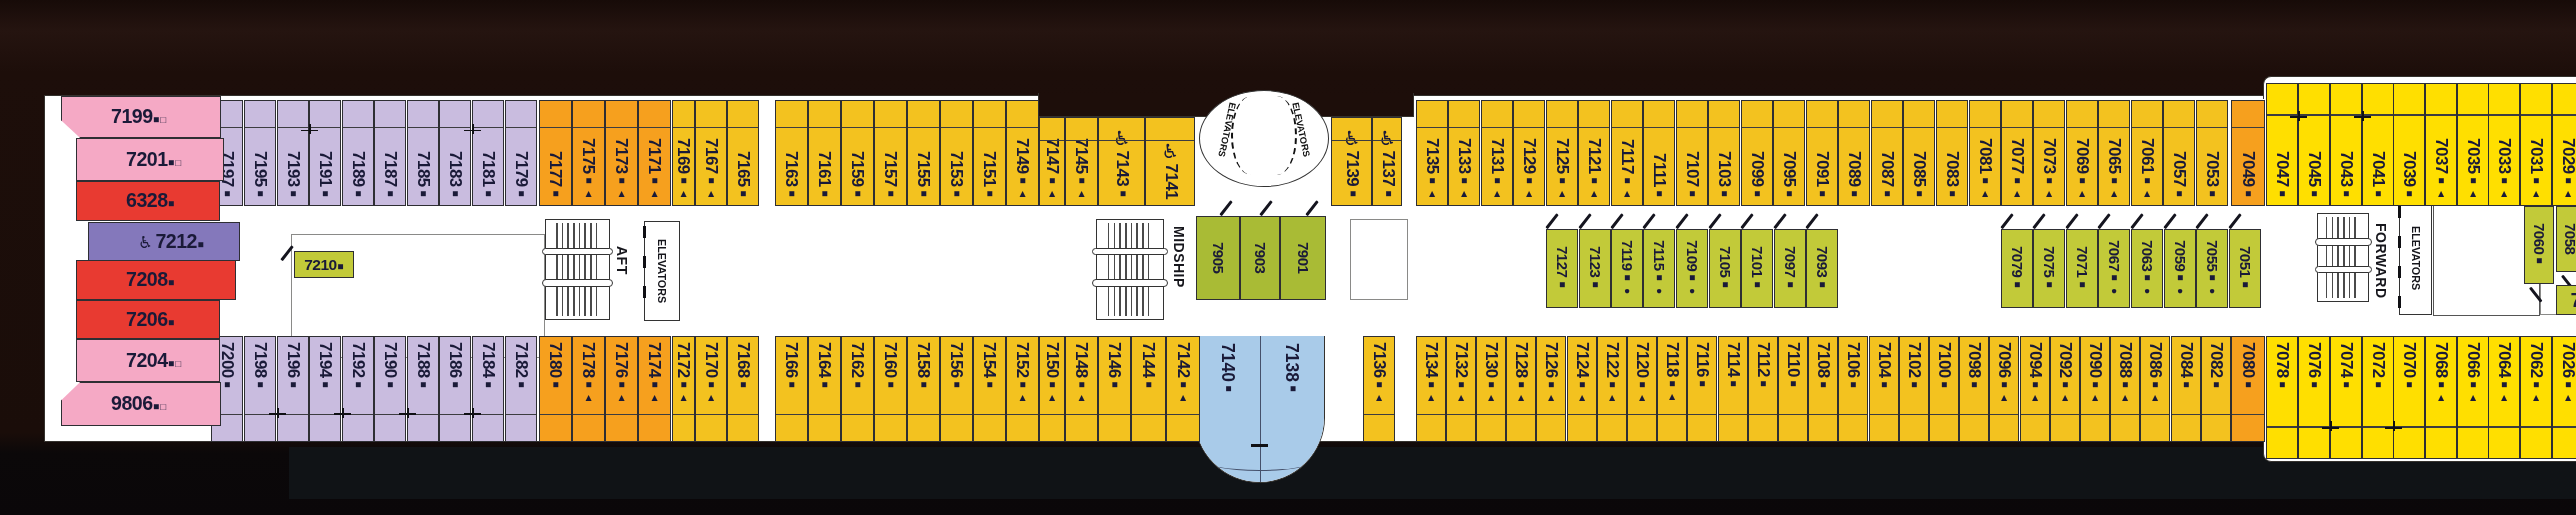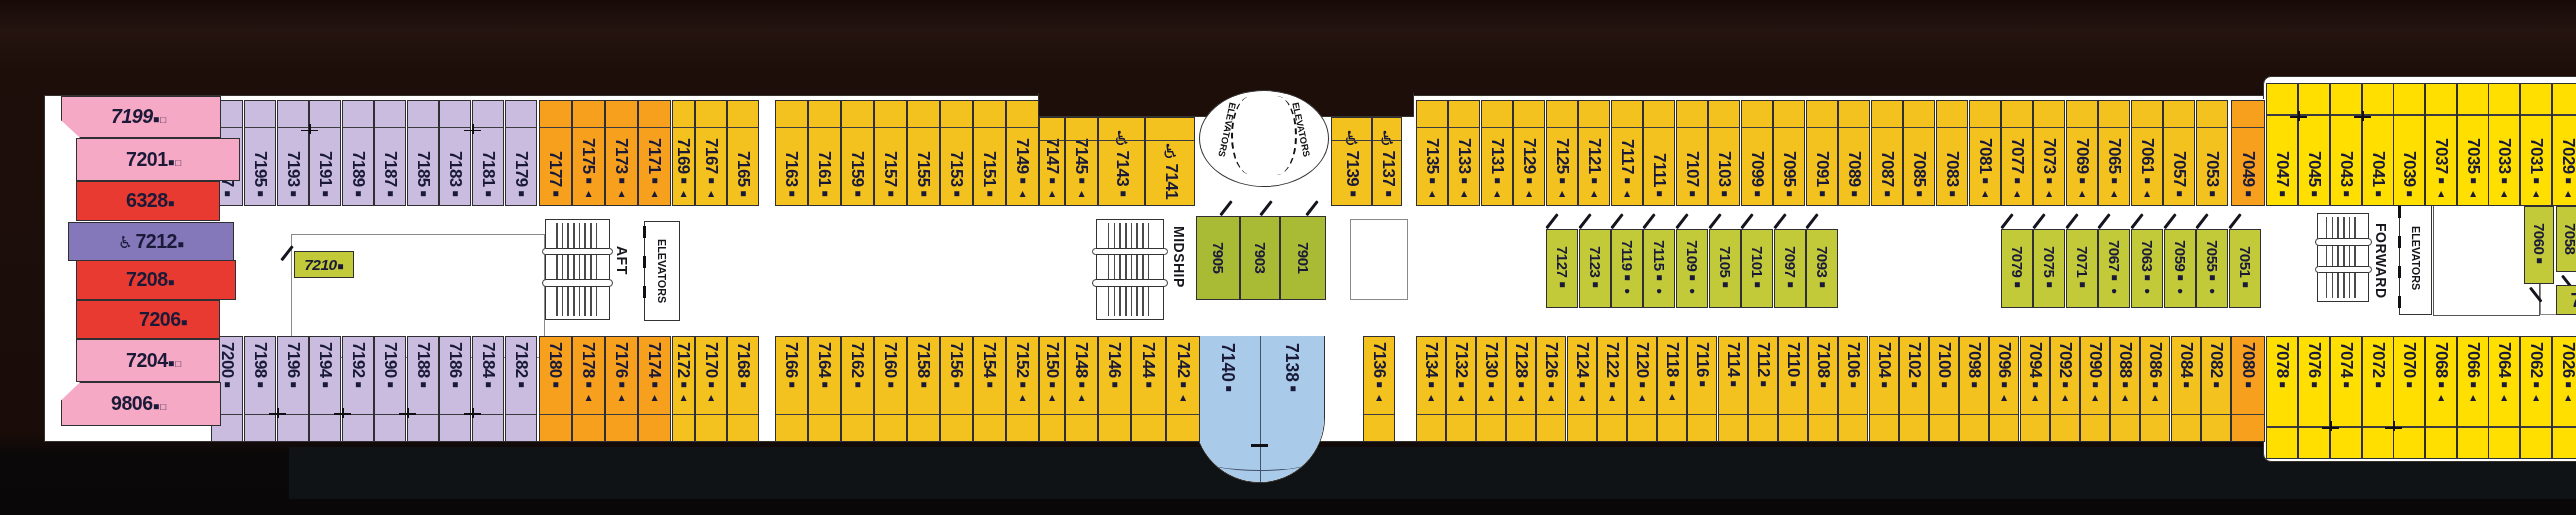--- a/index.html
+++ b/index.html
@@ -14,21 +14,21 @@
   .obox{background:#fff;border:1px solid #8a8a88;z-index:3;}
   
   .cab{position:absolute;border:1px solid #2e2e33;box-sizing:border-box;z-index:5;display:flex;}
   .cab .vt{writing-mode:vertical-rl;text-orientation:mixed;display:block;font-weight:700;
     font-size:17px;color:#1a1a38;letter-spacing:-0.5px;line-height:1;}
   .kt .vt{margin:auto auto 5.2px auto;}
   .kb .vt{margin:5.2px auto auto auto;}
   .iv .vt,.ig .vt{margin:auto;font-size:15px;}
   .hz .vt{writing-mode:horizontal-tb;margin:auto;font-size:20.6px;}
   .stn .vt{writing-mode:horizontal-tb;margin:auto auto auto 49px;font-size:19.6px;}
-  .sm .vt{writing-mode:horizontal-tb;margin:auto;font-size:15.5px;font-style:italic;}
+  .sm .vt{writing-mode:horizontal-tb;margin:auto;font-size:15.5px;}
   .mk{font-size:10.3px;letter-spacing:0;padding:1px 0.5px;}
   .mo{font-size:9.8px;}
   .wc{font-size:19.6px;padding:1px 0;}
   .hz .wc,.stn .wc{font-size:16.5px;padding:0 3.1px 0 0;}
   .kt::after,.kb::after{content:"";position:absolute;left:0;right:0;height:1.3px;background:#3c3c40;}
   .kt::after{top:25%;} .kb::after{bottom:25%;}
   .iv::after,.ig::after,.hz::after,.bs::after,.sm::after,.stn::after{display:none;}
   .tick{position:absolute;left:-8.8px;width:16.5px;height:10.3px;z-index:7;}
   .kt .tick{top:22%;} .kb .tick{bottom:22%;}
   .tick::after{content:"";position:absolute;left:0;right:0;top:55%;height:1.8px;background:#101014;}
@@ -535,36 +535,36 @@
       </div>
       <div class="cab kb" style="left: 2488px; top: 336px; width: 32px; height: 123px; background: rgb(255, 223, 0);">
         <div class="vt"><span class="num">7064</span><span class="mk">■</span><span class="mk">▲</span></div>
       </div>
       <div class="cab kb" style="left: 2520px; top: 336px; width: 32px; height: 123px; background: rgb(255, 223, 0);">
         <div class="vt"><span class="num">7062</span><span class="mk">■</span><span class="mk">▲</span></div>
       </div>
       <div class="cab kb" style="left: 2552px; top: 336px; width: 32px; height: 123px; background: rgb(255, 223, 0);">
         <div class="vt"><span class="num">7026</span><span class="mk">■</span><span class="mk">▲</span></div>
       </div>
-      <div class="cab stn" style="left: 61px; top: 96px; width: 160px; height: 42px; background: rgb(245, 169, 197); clip-path: polygon(0px 0px, 100% 0px, 100% 100%, 12% 100%, 0px 58%); font-style: italic;">
+      <div class="cab stn" style="left: 61px; top: 96px; width: 160px; height: 42px; background: rgb(245, 169, 197); clip-path: polygon(0px 0px, 100% 0px, 100% 100%, 12% 100%, 0px 58%);">
         <div class="vt"><span class="num">7199</span><span class="mk">■</span><span class="mk mo">□</span></div>
       </div>
-      <div class="cab stn" style="left: 76px; top: 138px; width: 164px; height: 43px; background: rgb(245, 169, 197);">
+      <div class="cab stn" style="left: 76px; top: 138px; width: 148px; height: 43px; background: rgb(245, 169, 197);">
         <div class="vt"><span class="num">7201</span><span class="mk">■</span><span class="mk mo">□</span></div>
       </div>
       <div class="cab stn" style="left: 76px; top: 181px; width: 144px; height: 40px; background: rgb(232, 58, 49);">
         <div class="vt"><span class="num">6328</span><span class="mk">■</span></div>
       </div>
-      <div class="cab stn" style="left: 68px; top: 222px; width: 166px; height: 39px; background: rgb(132, 120, 187); text-align: center;">
+      <div class="cab stn" style="left: 88px; top: 222px; width: 152px; height: 39px; background: rgb(132, 120, 187); text-align: center;">
         <div class="vt"><span class="wc">♿</span><span class="num">7212</span><span class="mk">■</span></div>
       </div>
       <div class="cab stn" style="left: 76px; top: 260px; width: 160px; height: 40px; background: rgb(232, 58, 49);">
         <div class="vt"><span class="num">7208</span><span class="mk">■</span></div>
       </div>
-      <div class="cab stn" style="left: 76px; top: 300px; width: 144px; height: 39px; background: rgb(232, 58, 49); padding-left: 13px;">
+      <div class="cab stn" style="left: 76px; top: 300px; width: 144px; height: 39px; background: rgb(232, 58, 49);">
         <div class="vt"><span class="num">7206</span><span class="mk">■</span></div>
       </div>
       <div class="cab stn" style="left: 76px; top: 339px; width: 144px; height: 43px; background: rgb(245, 169, 197);">
         <div class="vt"><span class="num">7204</span><span class="mk">■</span><span class="mk mo">□</span></div>
       </div>
       <div class="cab stn" style="left: 61px; top: 382px; width: 160px; height: 44px; background: rgb(245, 169, 197); clip-path: polygon(0px 42%, 12% 0px, 100% 0px, 100% 100%, 0px 100%);">
         <div class="vt"><span class="num">9806</span><span class="mk">■</span><span class="mk mo">□</span></div>
       </div>
       <div class="cab sm" style="left: 294px; top: 251px; width: 60px; height: 27px; background: rgb(194, 202, 57);">
         <div class="vt"><span class="num">7210</span><span class="mk">■</span></div>

